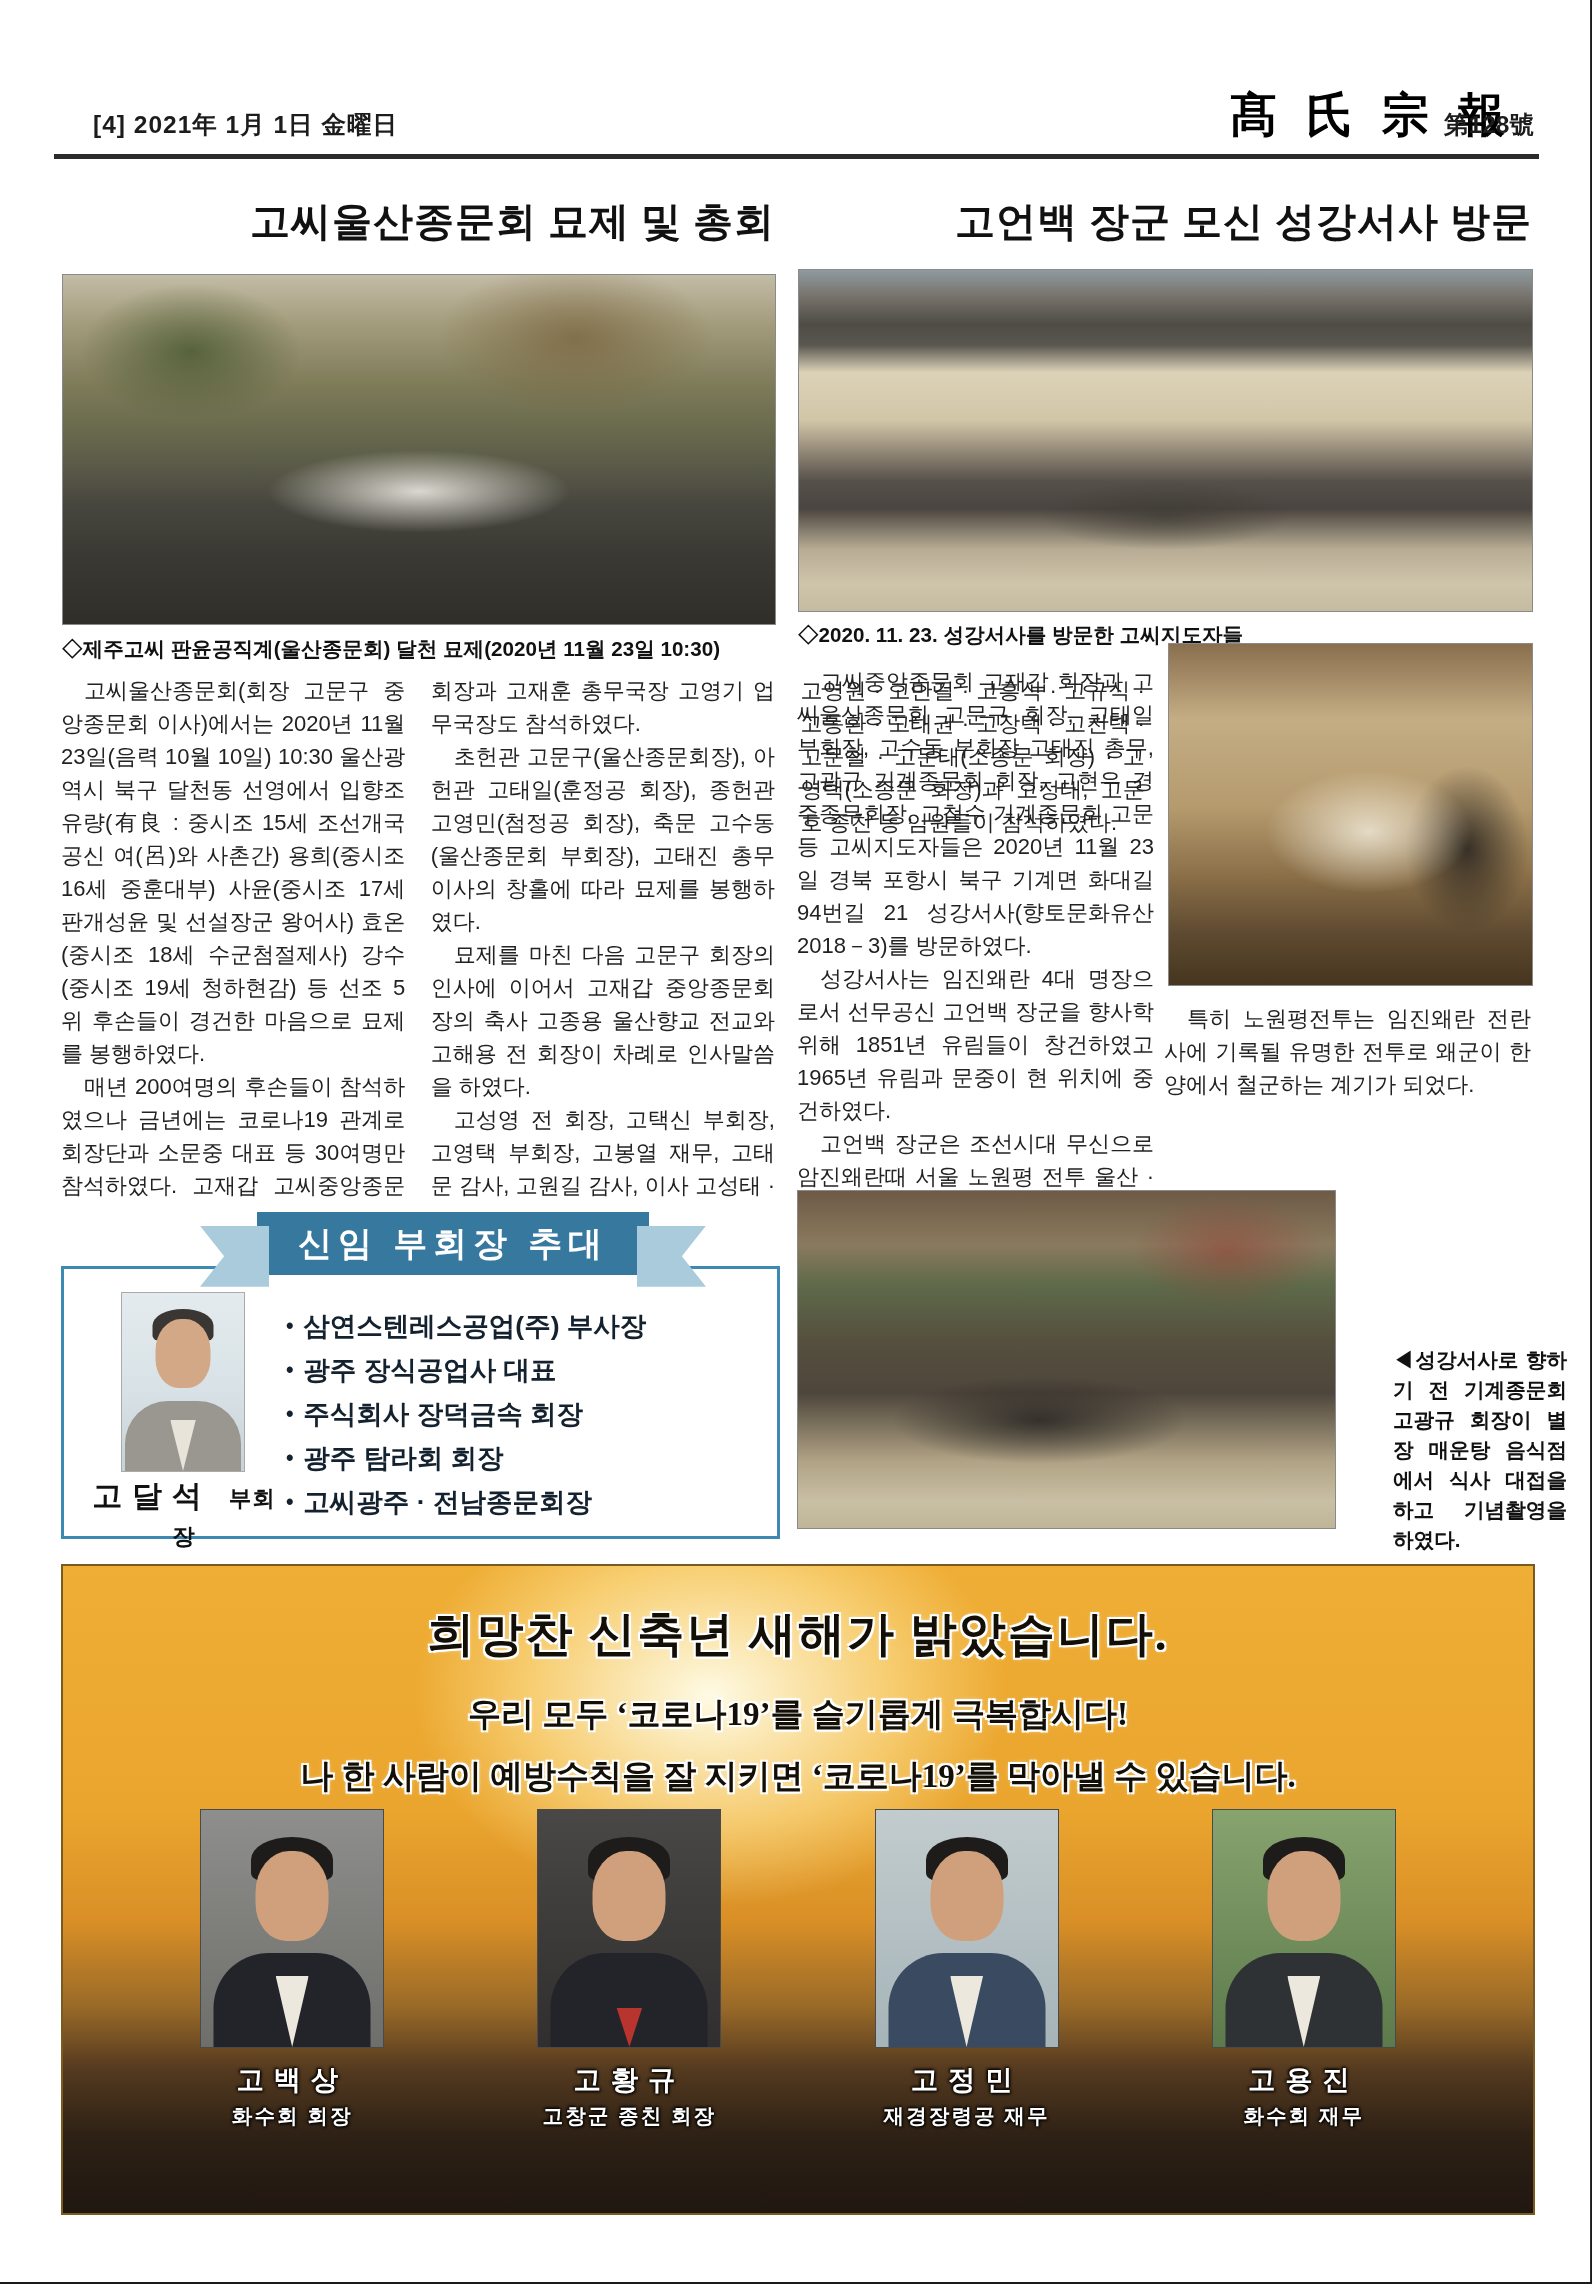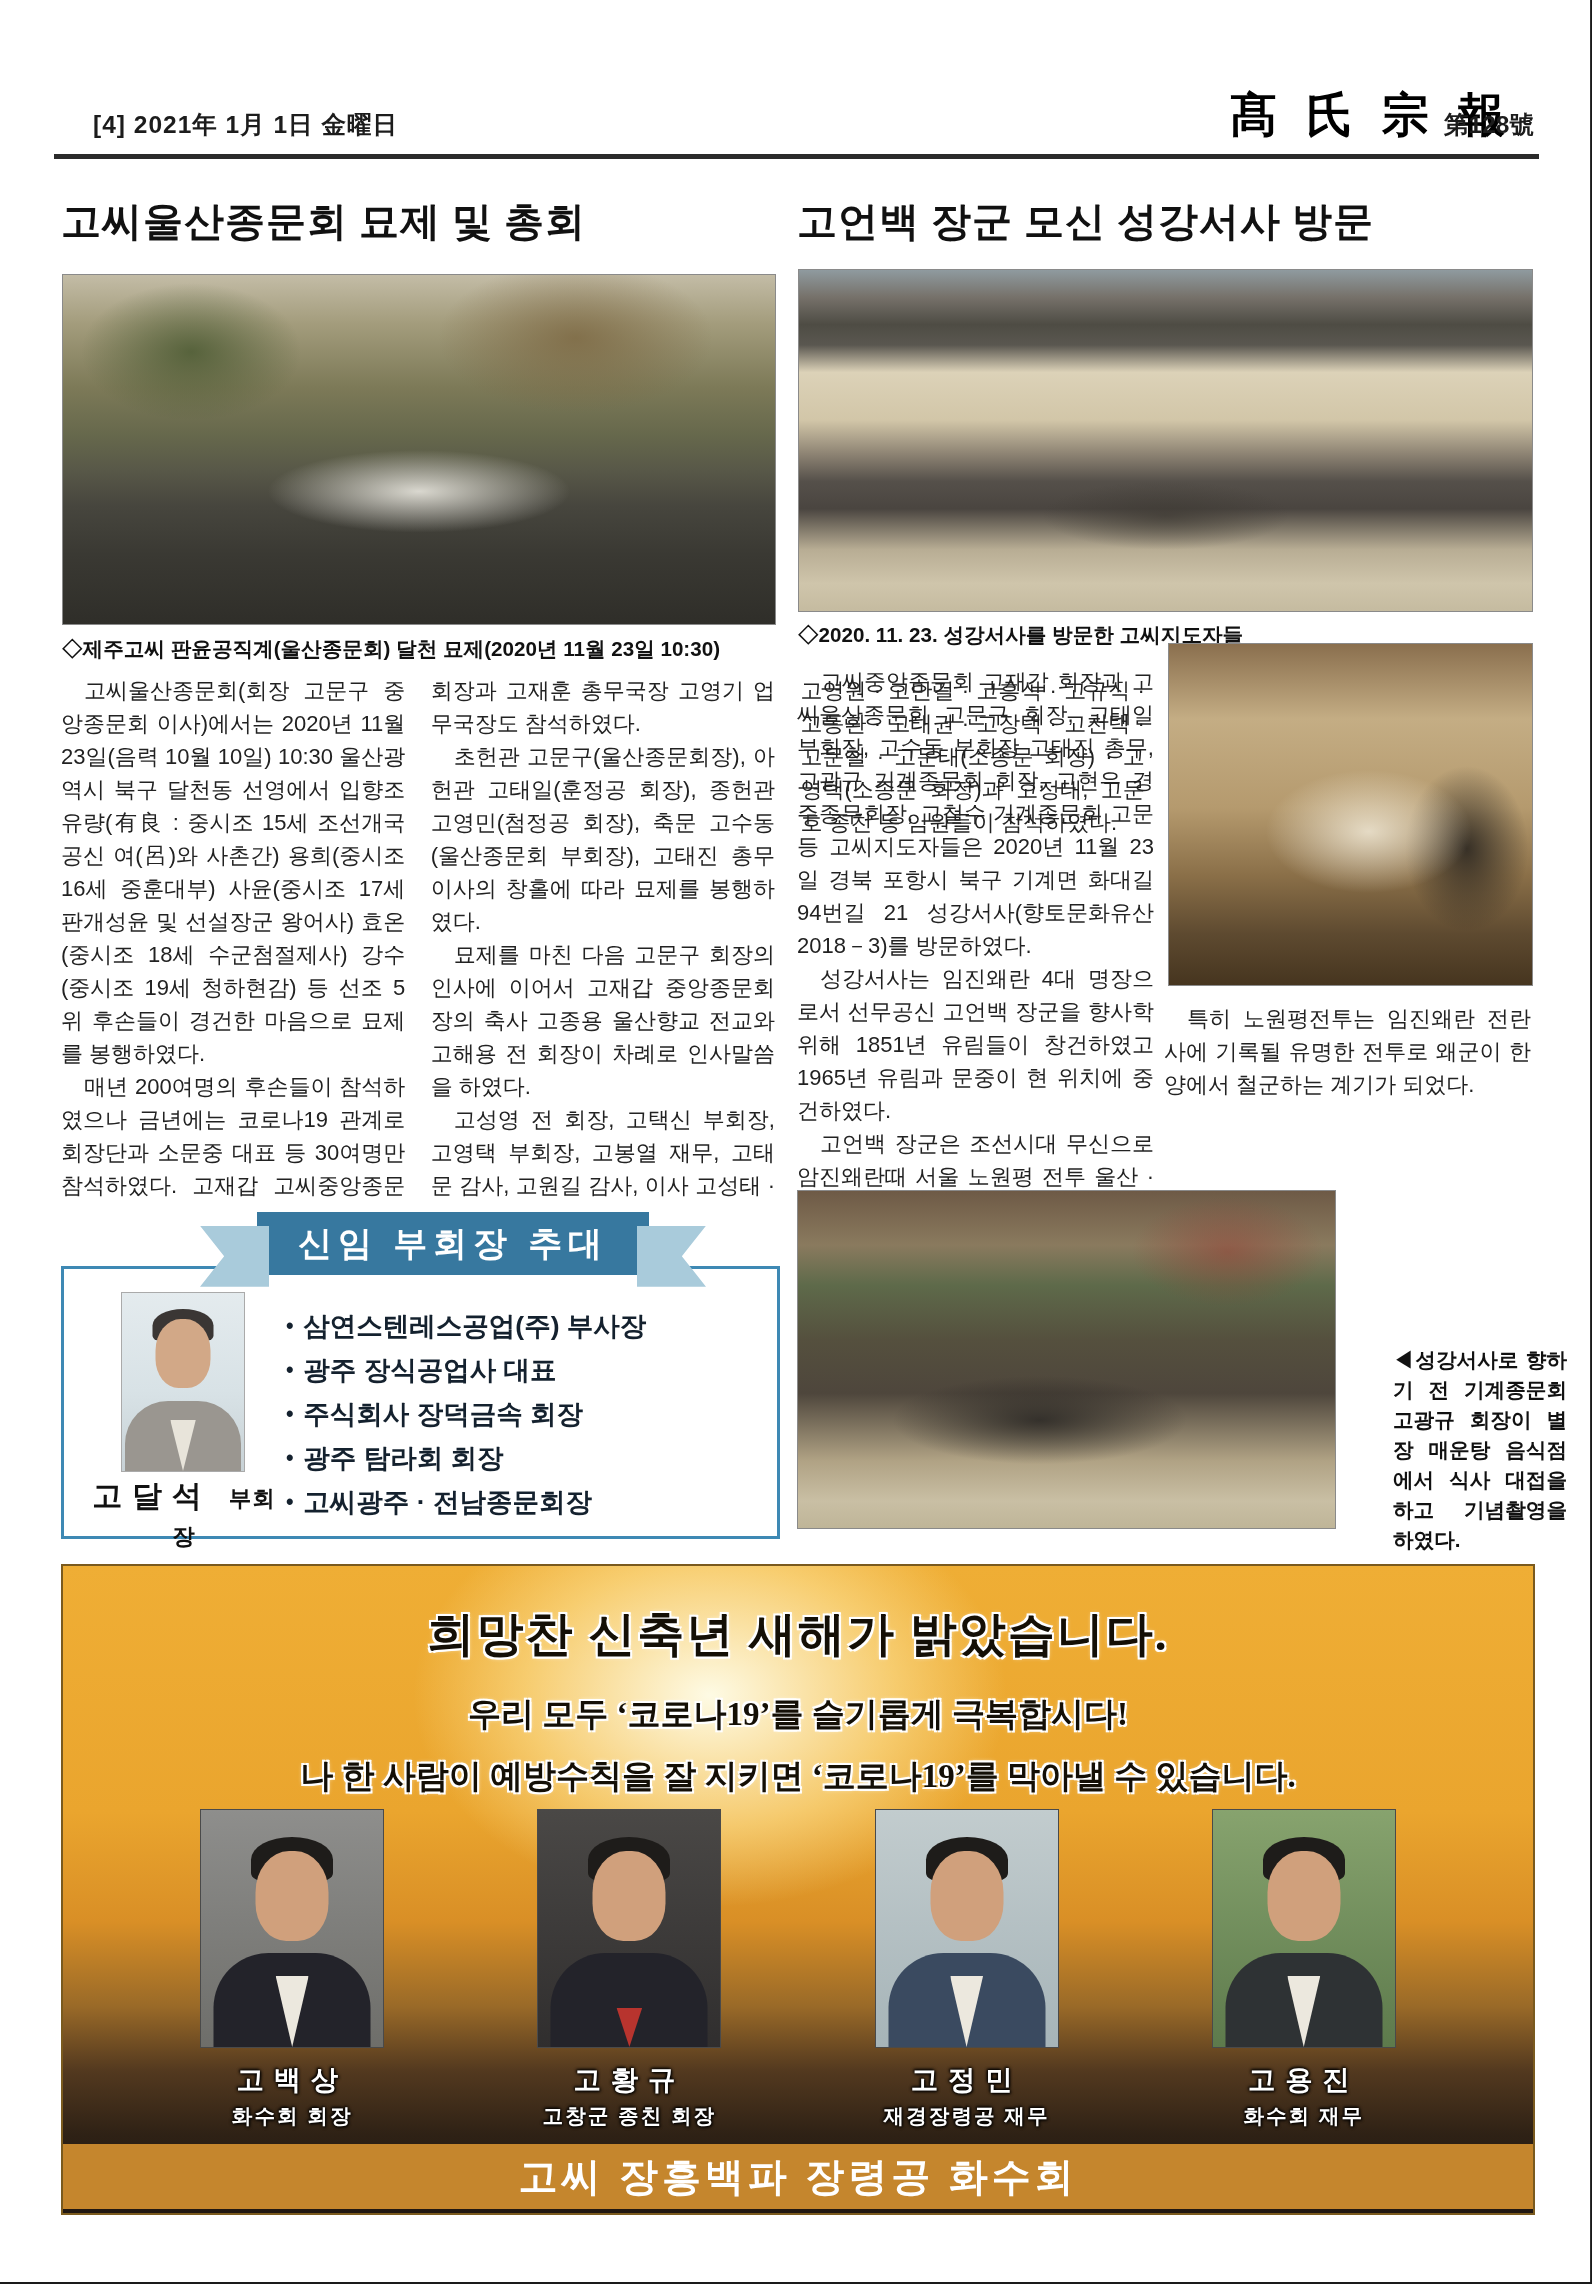--- a/index.html
+++ b/index.html
@@ -11,21 +11,21 @@
   }
   
   .header { position:absolute; left:61px; right:59px; top:76px; height:71px; }
   .page-info { position:absolute; left:0; bottom:5.9px; font-size:24.5px; font-weight:bold; letter-spacing:1px;margin-left:32px; }
   .masthead { position:absolute; left:0; right:0; bottom:0; text-align:right;
     font-family:Liberation Mono, monospace; font-weight:bold; font-size:47px; letter-spacing:29px; color:#000000; }
   .issue-no { position:absolute; right:0; bottom:5.9px; font-size:24.5px; font-weight:bold; }
   .header-rule { position:absolute; left:54px; right:54px; top:154px; border-top:5.9px solid #2b2b2b; }
 
   
-  .article-title { position:absolute; text-align:left; font-family:"Liberation Serif", serif;
+  .article-title { position:absolute; text-align:right; font-family:"Liberation Serif", serif;
     font-weight:bold; font-size:40px; letter-spacing:1px; color:#111; }
   .photo { position:absolute; border:1px solid #8a8a8a; }
   .caption { position:absolute; font-weight:bold; font-size:20.6px; color:#111; }
   .bodytext { font-size:22px; line-height:33px; text-align:justify; color:#222; }
   .bodytext p { margin:0; text-indent:1.05em; }
 
   
   .la-title { left:61px; top:194px; width:714px; }
   .la-photo { left:62px; top:274px; width:712px; height:349px;
     background:
@@ -227,17 +227,16 @@
         <div class="portrait">
           <div class="suit"></div>
           <div class="shirt"></div>
           <div class="hair"></div>
           <div class="face"></div>
         </div>
         <div class="person-name">고용진</div>
         <div class="person-title">화수회 재무</div>
       </div>
     </div>
-    <div class="ad-footer">고씨 장흥백파 장령공 화수회</div>
   </div>
 
 </div>
 
 
 </body></html>

